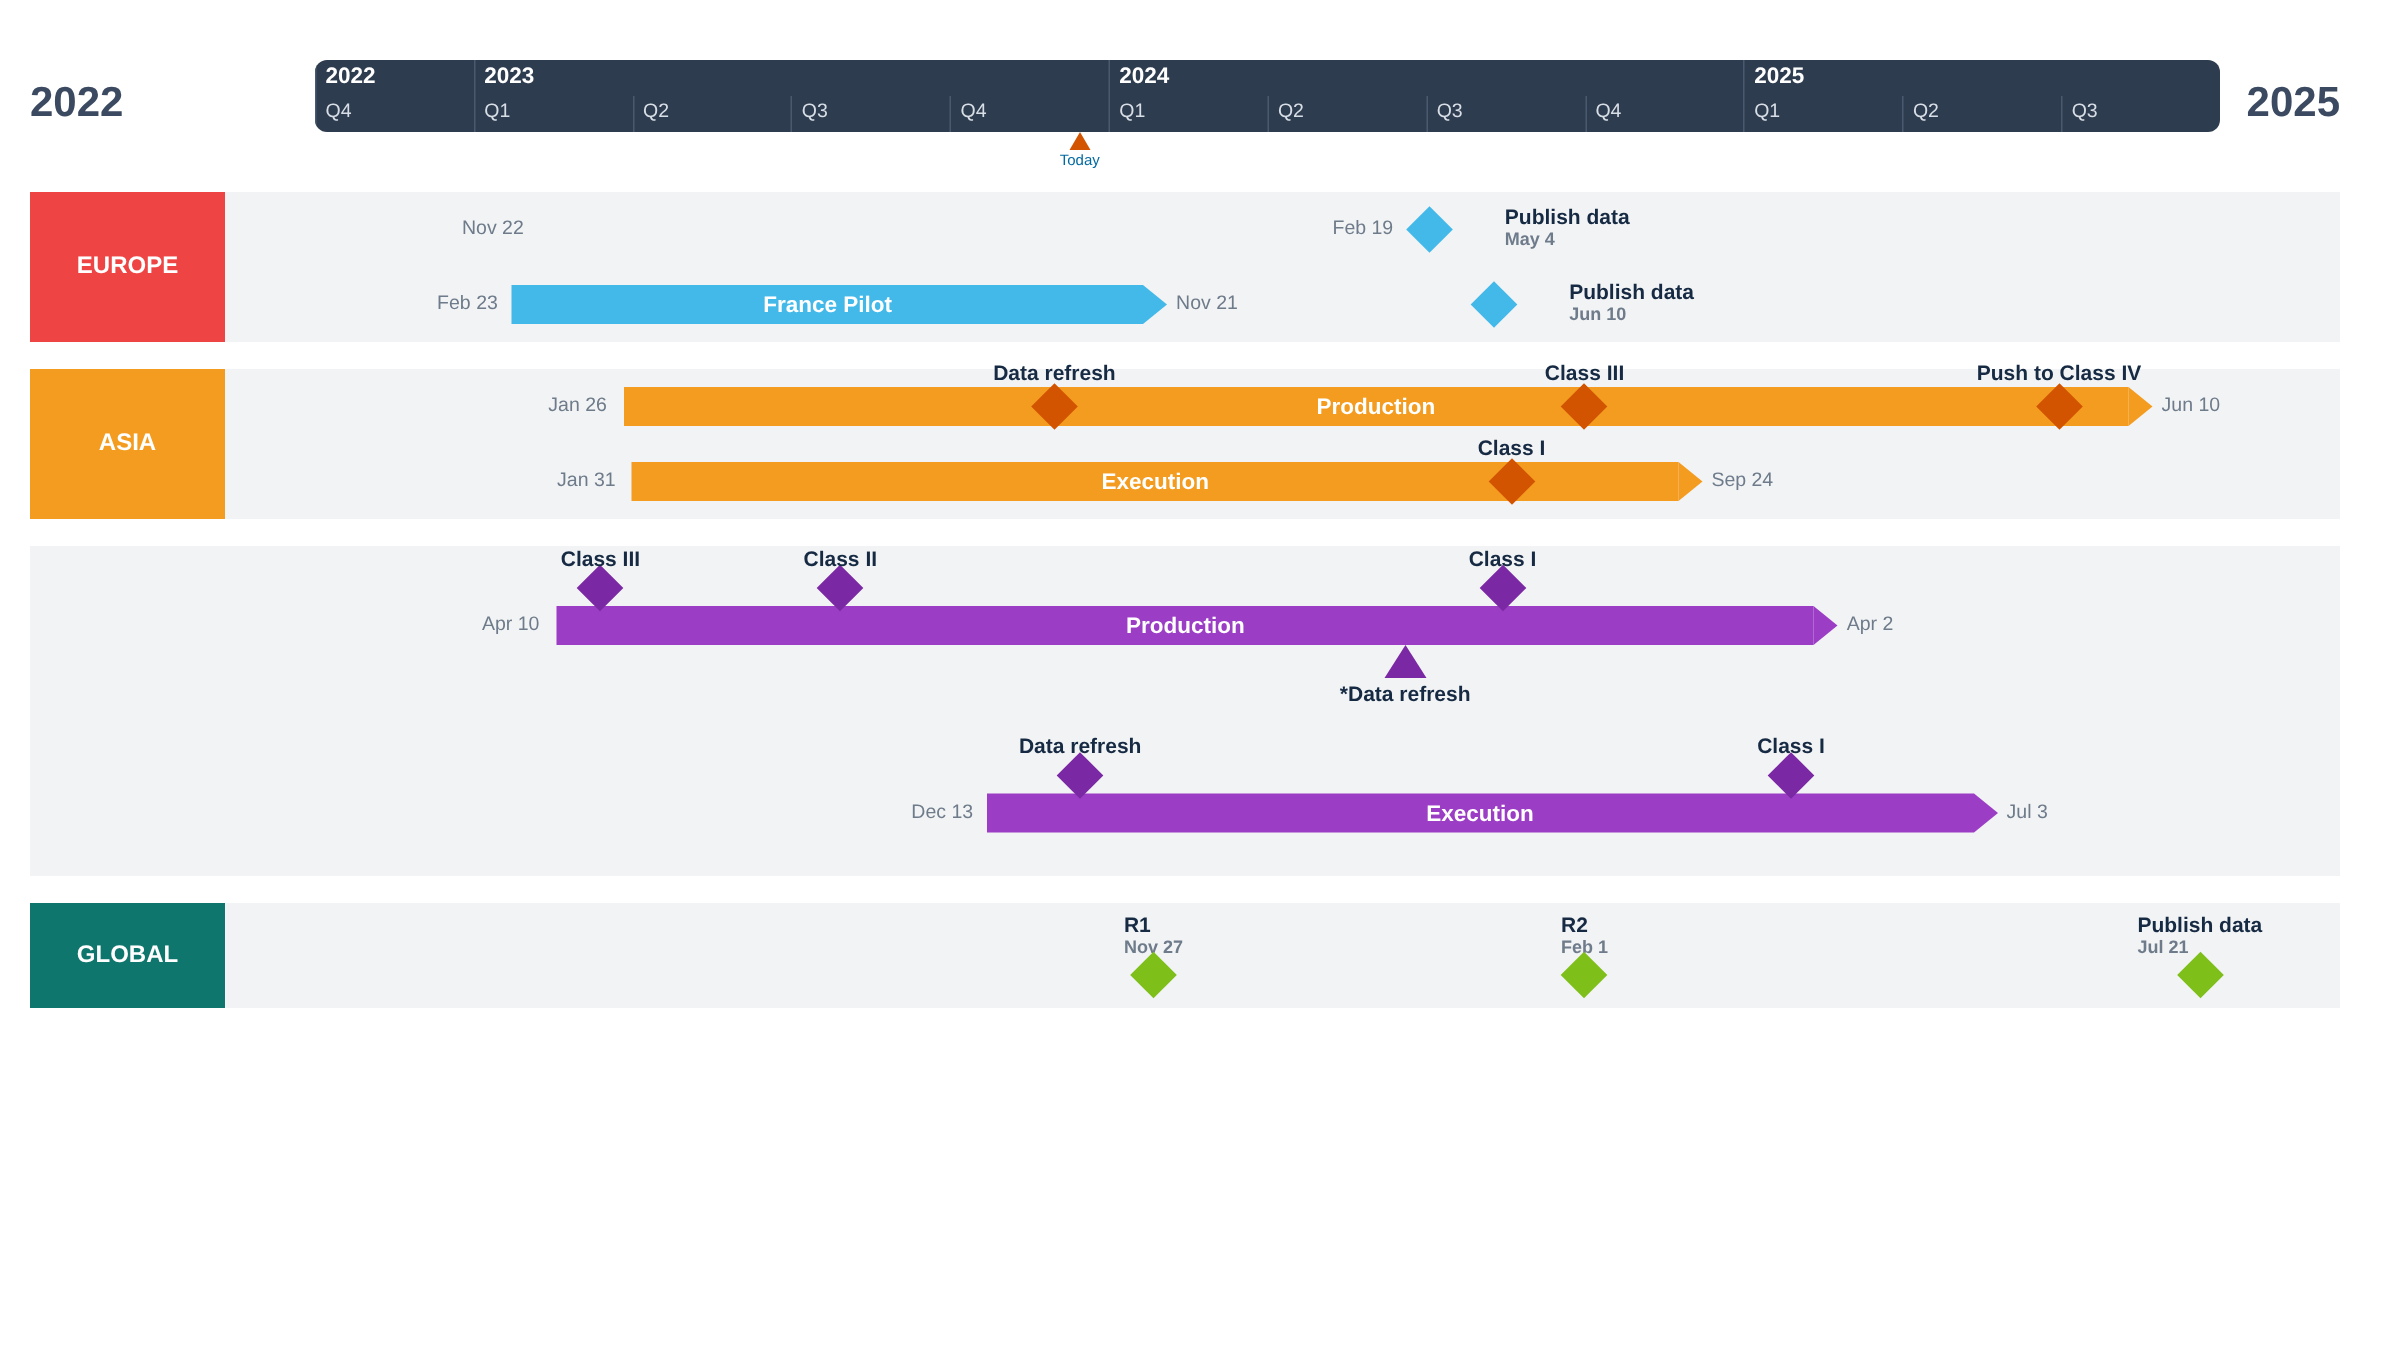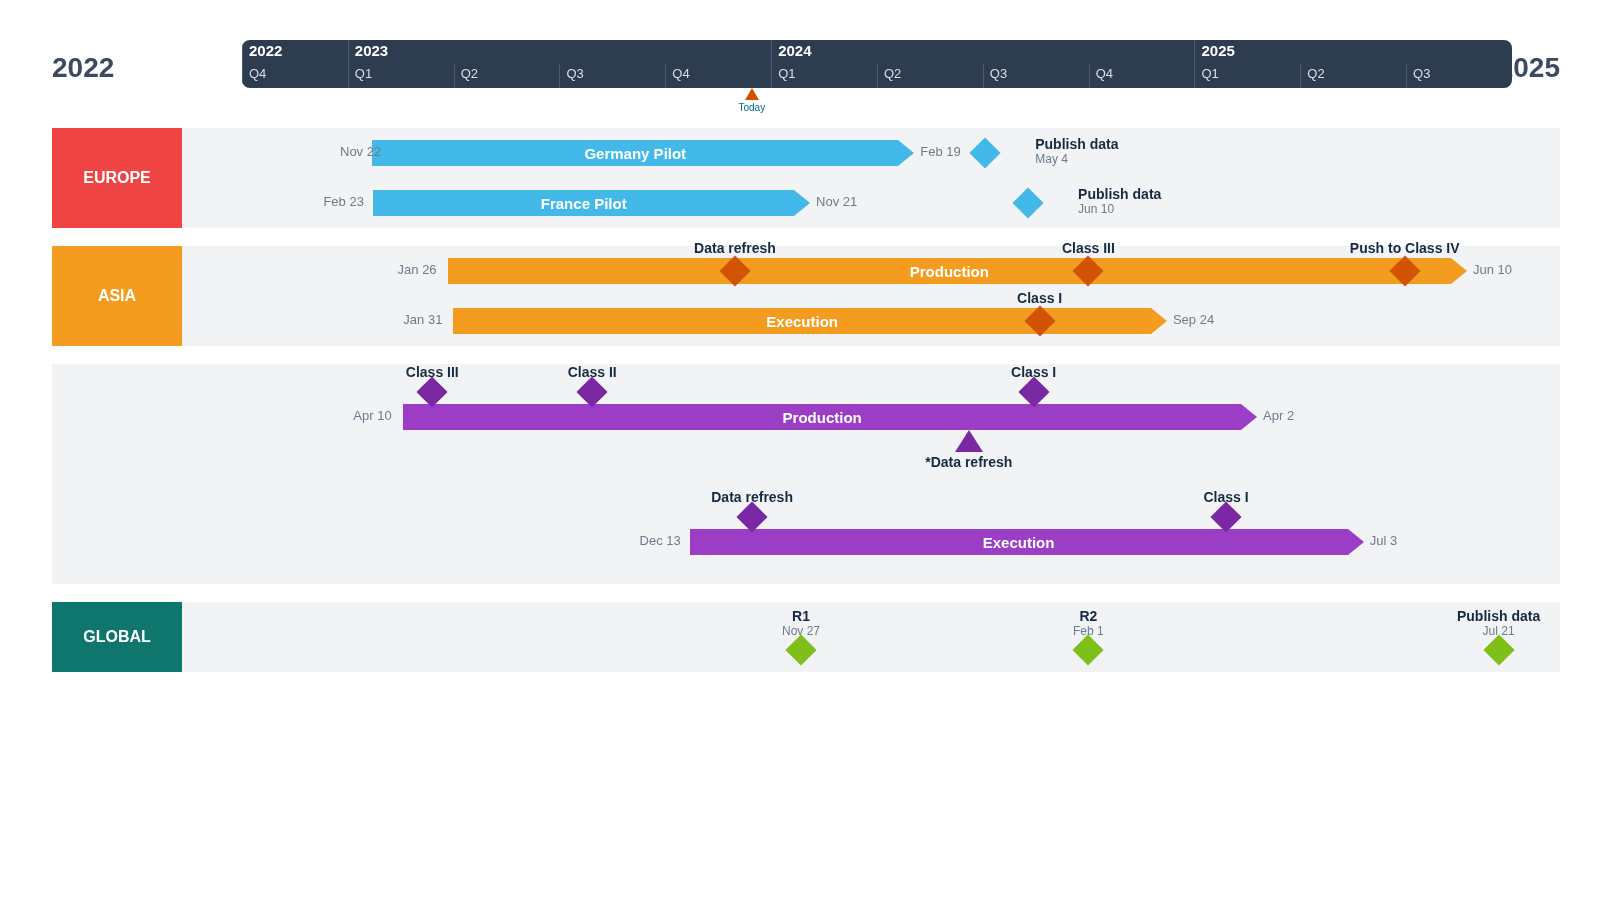--- a/index.html
+++ b/index.html
@@ -6,43 +6,43 @@
     --navy:#2a3b51;
     --grey:#6e7b8b;
     --eu:#43b9ea;
     --as:#f39c1f;
     --na:#9b3dc5;
     --gl:#7ebf1a;
     --row:#f2f3f4;
   }
   *{box-sizing:border-box;font-family:Arial,Helvetica,sans-serif}
   body{margin:0;background:#fff}
-  .page{width:1600px;height:900px;padding:40px 40px 20px 52px}
+  .page{width:1600px;height:900px;padding:40px 40px 20px 20px}
 
   .timeline-area{position:relative;height:70px}
   .big-year{position:absolute;top:12px;font-size:28px;font-weight:bold;color:#3b4a61}
   .track{position:absolute;height:48px;border-radius:8px;background:#2e3c4f;overflow:hidden}
   .year-row{position:absolute;left:0;right:0;height:24px;display:flex}
   .q-row{position:absolute;top:24px;left:0;right:0;height:24px;display:flex}
   .ycell{border-left:1px solid #4a5a6e;color:#fff;font-weight:bold;font-size:15px;padding:2px 6px}
   .qcell{border-left:1px solid #4a5a6e;color:#d8dee6;font-size:13px;padding:2px 6px}
   .today-marker{position:absolute;top:48px;width:0;height:0;border-left:7px solid transparent;border-right:7px solid transparent;border-bottom:12px solid #d35400;transform:translateX(-7px)}
   .today-lbl{position:absolute;top:62px;font-size:10px;color:#0369a1;transform:translateX(-50%)}
 
   .swim{display:flex;margin-top:18px}
   .swim-label{width:130px;display:flex;align-items:center;justify-content:center;color:#fff;font-weight:bold;font-size:16px;text-align:center;padding:4px}
   .swim-body{position:relative;flex:1;background:var(--row)}
   .bar{position:absolute;height:26px;top:12px;display:flex;align-items:center;justify-content:center;color:#fff;font-weight:bold;font-size:15px}
   .arrow-r::after{content:'';position:absolute;right:-16px;top:0;border-left:16px solid currentColor;border-top:13px solid transparent;border-bottom:13px solid transparent}
   .dl{position:absolute;font-size:13px;color:var(--grey);top:18px;white-space:nowrap}
 
   .diamond{position:absolute;width:22px;height:22px;transform:translate(-11px,-11px) rotate(45deg)}
   .tri{position:absolute;width:0;height:0;border-left:14px solid transparent;border-right:14px solid transparent;transform:translateX(-14px)}
-  .ml{position:absolute;font-size:14px;font-weight:bold;color:#162a43;white-space:nowrap;transform:translateX(-50%);text-align:center}
-  .ml .d{display:block;font-weight:normal;color:var(--grey);font-size:12px}
+  .ml{position:absolute;font-size:14px;font-weight:bold;color:#162a43;white-space:nowrap;transform:translateX(-50%);}
+  .ml .d{display:block;font-weight:bold;color:var(--grey);font-size:12px}
 </style>
 </head>
 <body>
 
 <div class="page">
 
   <div class="timeline-area" id="axis">
     <div class="big-year" style="left:0">2022</div>
     <div class="big-year" style="right:0">2025</div>
   <div class="track" style="left: 190px; width: 1270px;">
@@ -68,23 +68,20 @@
         </div>
       </div>
       <div class="today-marker" style="left:699.8540145985402px"></div>
    <div class="today-lbl" style="left:699.8540145985402px">Today</div>
     </div>
 
   <div id="lanes">
       <div class="swim">
     <div class="swim-label" style="background:#ef4444;height:100px">EUROPE</div>
     <div class="swim-body" style="height:100px">
-          <div class="bar arrow-r" style="left:190.25547445255475px;width:526.0766423357665px;top:12px;background:#43b9ea;color:#43b9ea">
-            <span style="color:#fff">Germany Pilot</span>
-          </div>
        <div class="dl" style="left:158px;top:16px">Nov 22</div>
        <div class="dl" style="left:738.3321167883212px;top:16px">Feb 19</div>
           <div class="bar arrow-r" style="left:191.41423357664235px;width:420.62956204379566px;top:62px;background:#43b9ea;color:#43b9ea">
             <span style="color:#fff">France Pilot</span>
           </div>
        <div class="dl" style="left:141.41423357664235px;top:66px">Feb 23</div>
        <div class="dl" style="left:634.043795620438px;top:66px">Nov 21</div>
           <div class="diamond" style="left:803.2390510948906px;top:25px;background:#43b9ea"></div>
         <div class="ml" style="left:853.2390510948906px;top:8px;transform:none;text-align:left">Publish data<span class="d">May 4</span></div>
           <div class="diamond" style="left:846.1131386861314px;top:75px;background:#43b9ea"></div>

